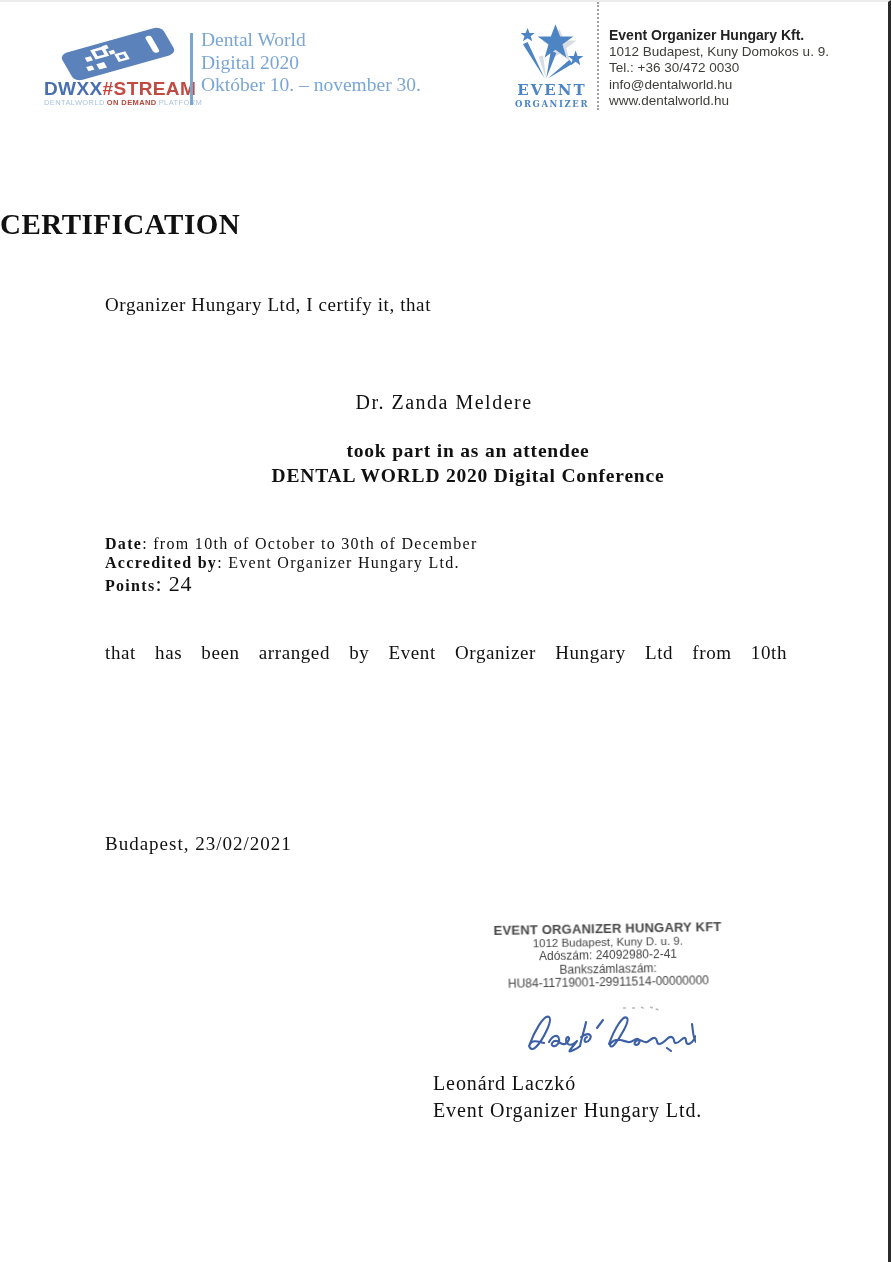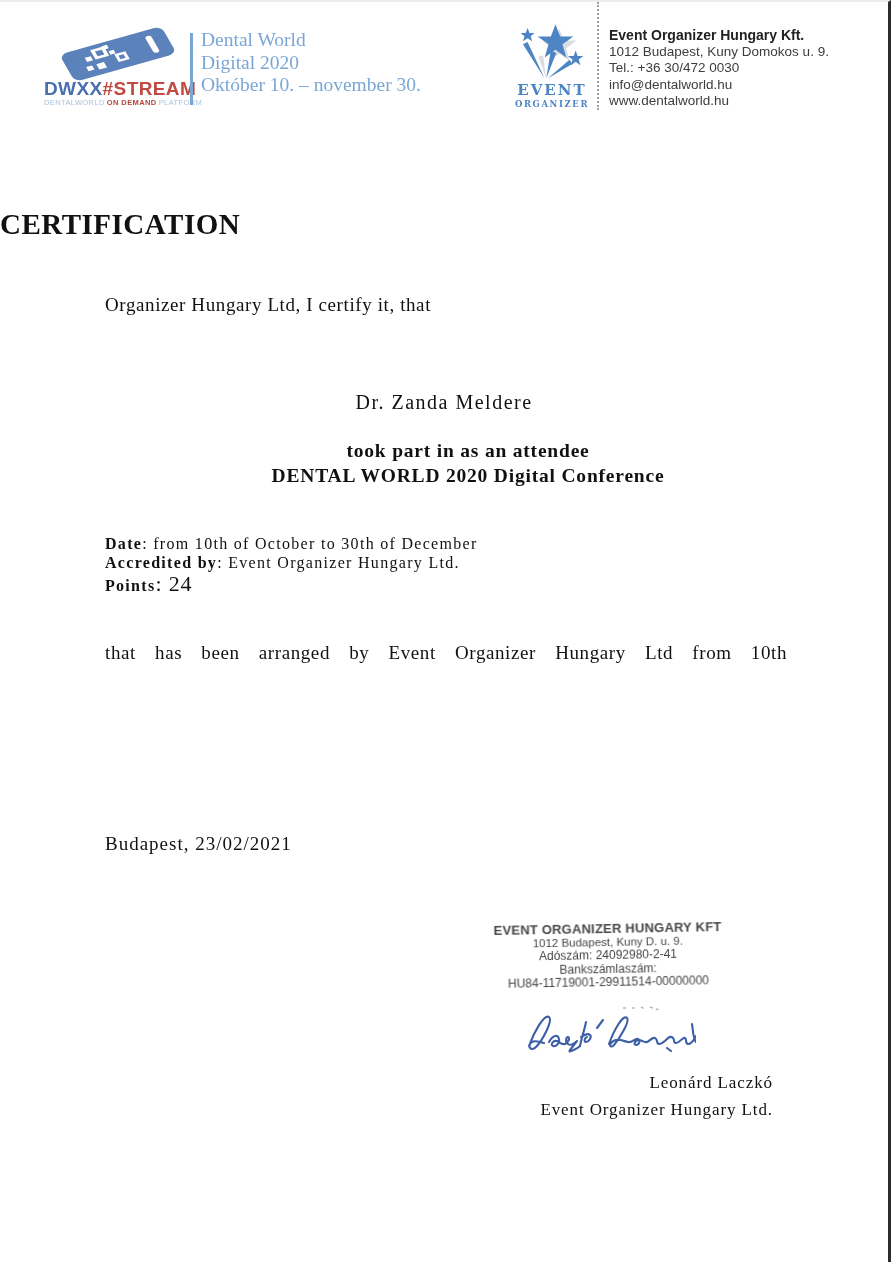--- a/index.html
+++ b/index.html
@@ -73,22 +73,22 @@
   
   .stamp { left: 468px; top: 920px; width: 280px; text-align: center;
            font-family: "Liberation Sans", sans-serif; color: #464646;
            transform: rotate(-1deg); filter: blur(.3px); }
   .stamp .s1 { font-size: 13px; font-weight: 600; letter-spacing: .2px; line-height: 14px; }
   .stamp .s2 { font-size: 11.5px; line-height: 13px; }
   .stamp .s3, .stamp .s4, .stamp .s5 { font-size: 12px; line-height: 13.5px; }
 
   .sig-svg { left: 516px; top: 1000px; width: 180px; height: 58px; }
 
-  .sign-block { left: 433px; top: 1068px; width: 340px; text-align: right;
-                font-size: 17px; line-height: 26.5px; letter-spacing: .9px; }
+  .sign-block { left: 433px; top: 1068px; width: 340px; text-align: left;
+                font-size: 20px; line-height: 26.5px; letter-spacing: .9px; }
 </style>
 </head>
 <body>
 
 <div class="page">
 
   <svg class="abs phone-svg" viewBox="0 0 140 88" preserveAspectRatio="none">
     <g transform="rotate(-22 70 44)">
       <rect x="10" y="21" width="120" height="46" rx="9" fill="#5b82ba"></rect>
       <rect x="107" y="30" width="7" height="28" rx="3.5" fill="#ffffff"></rect>

